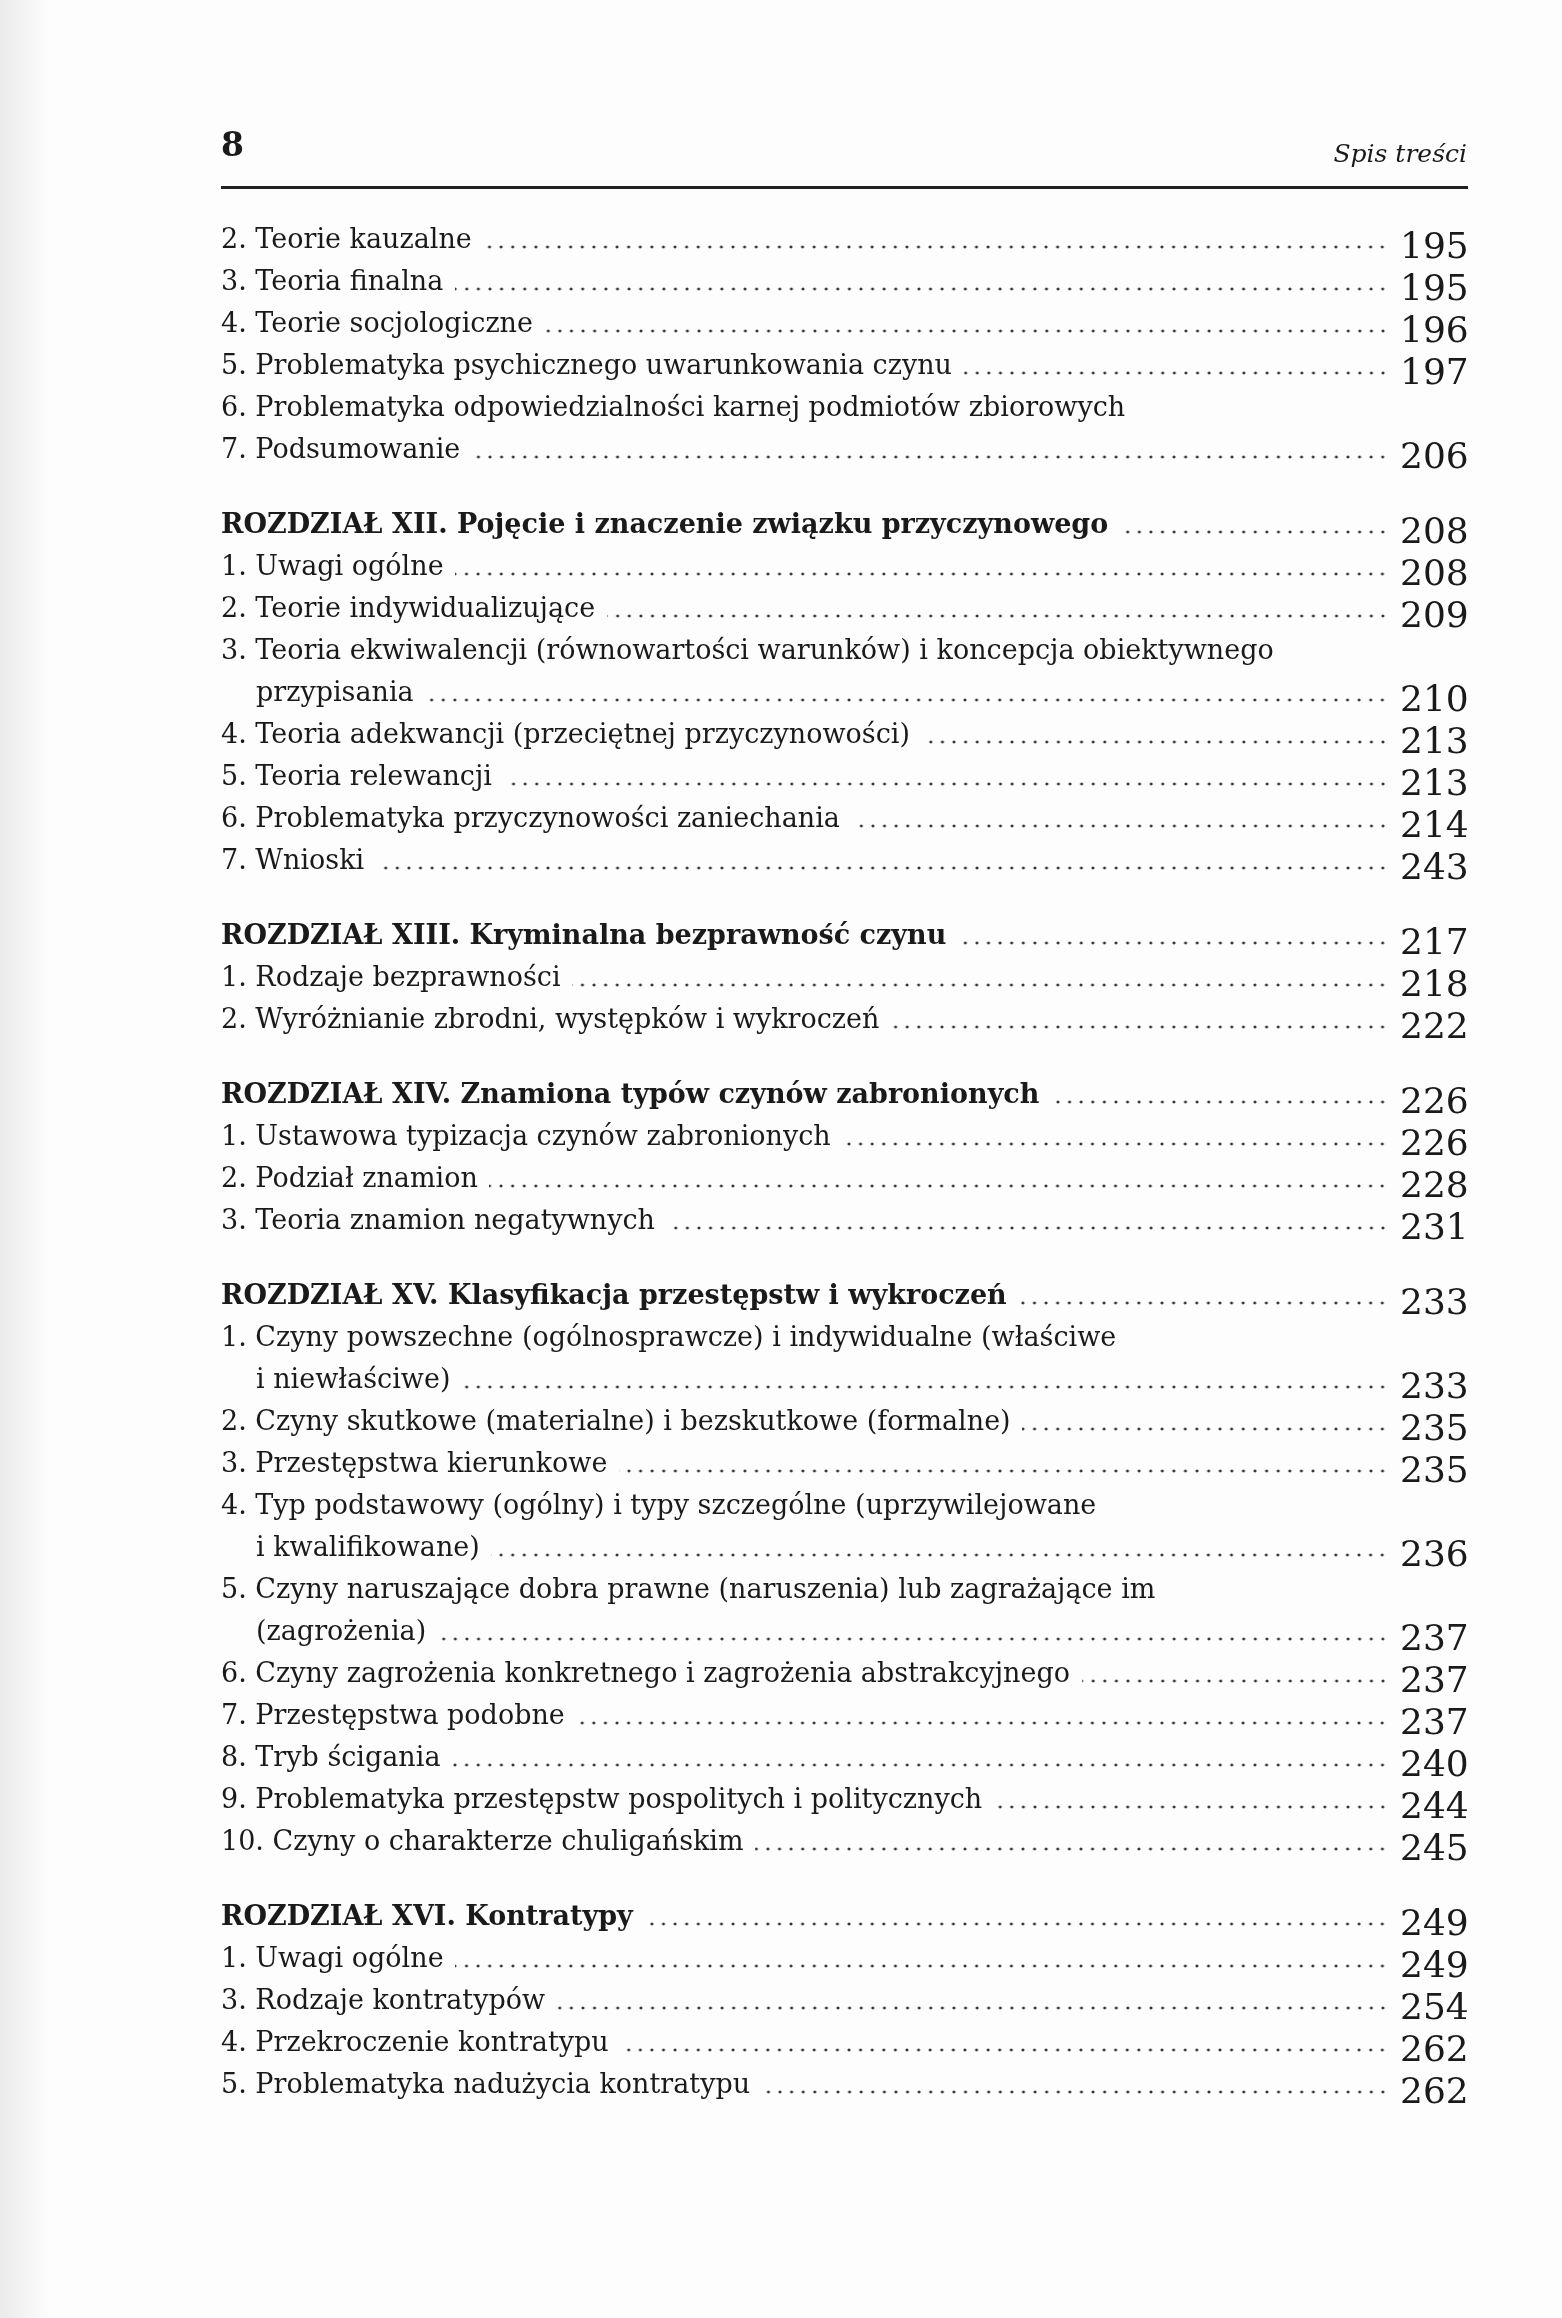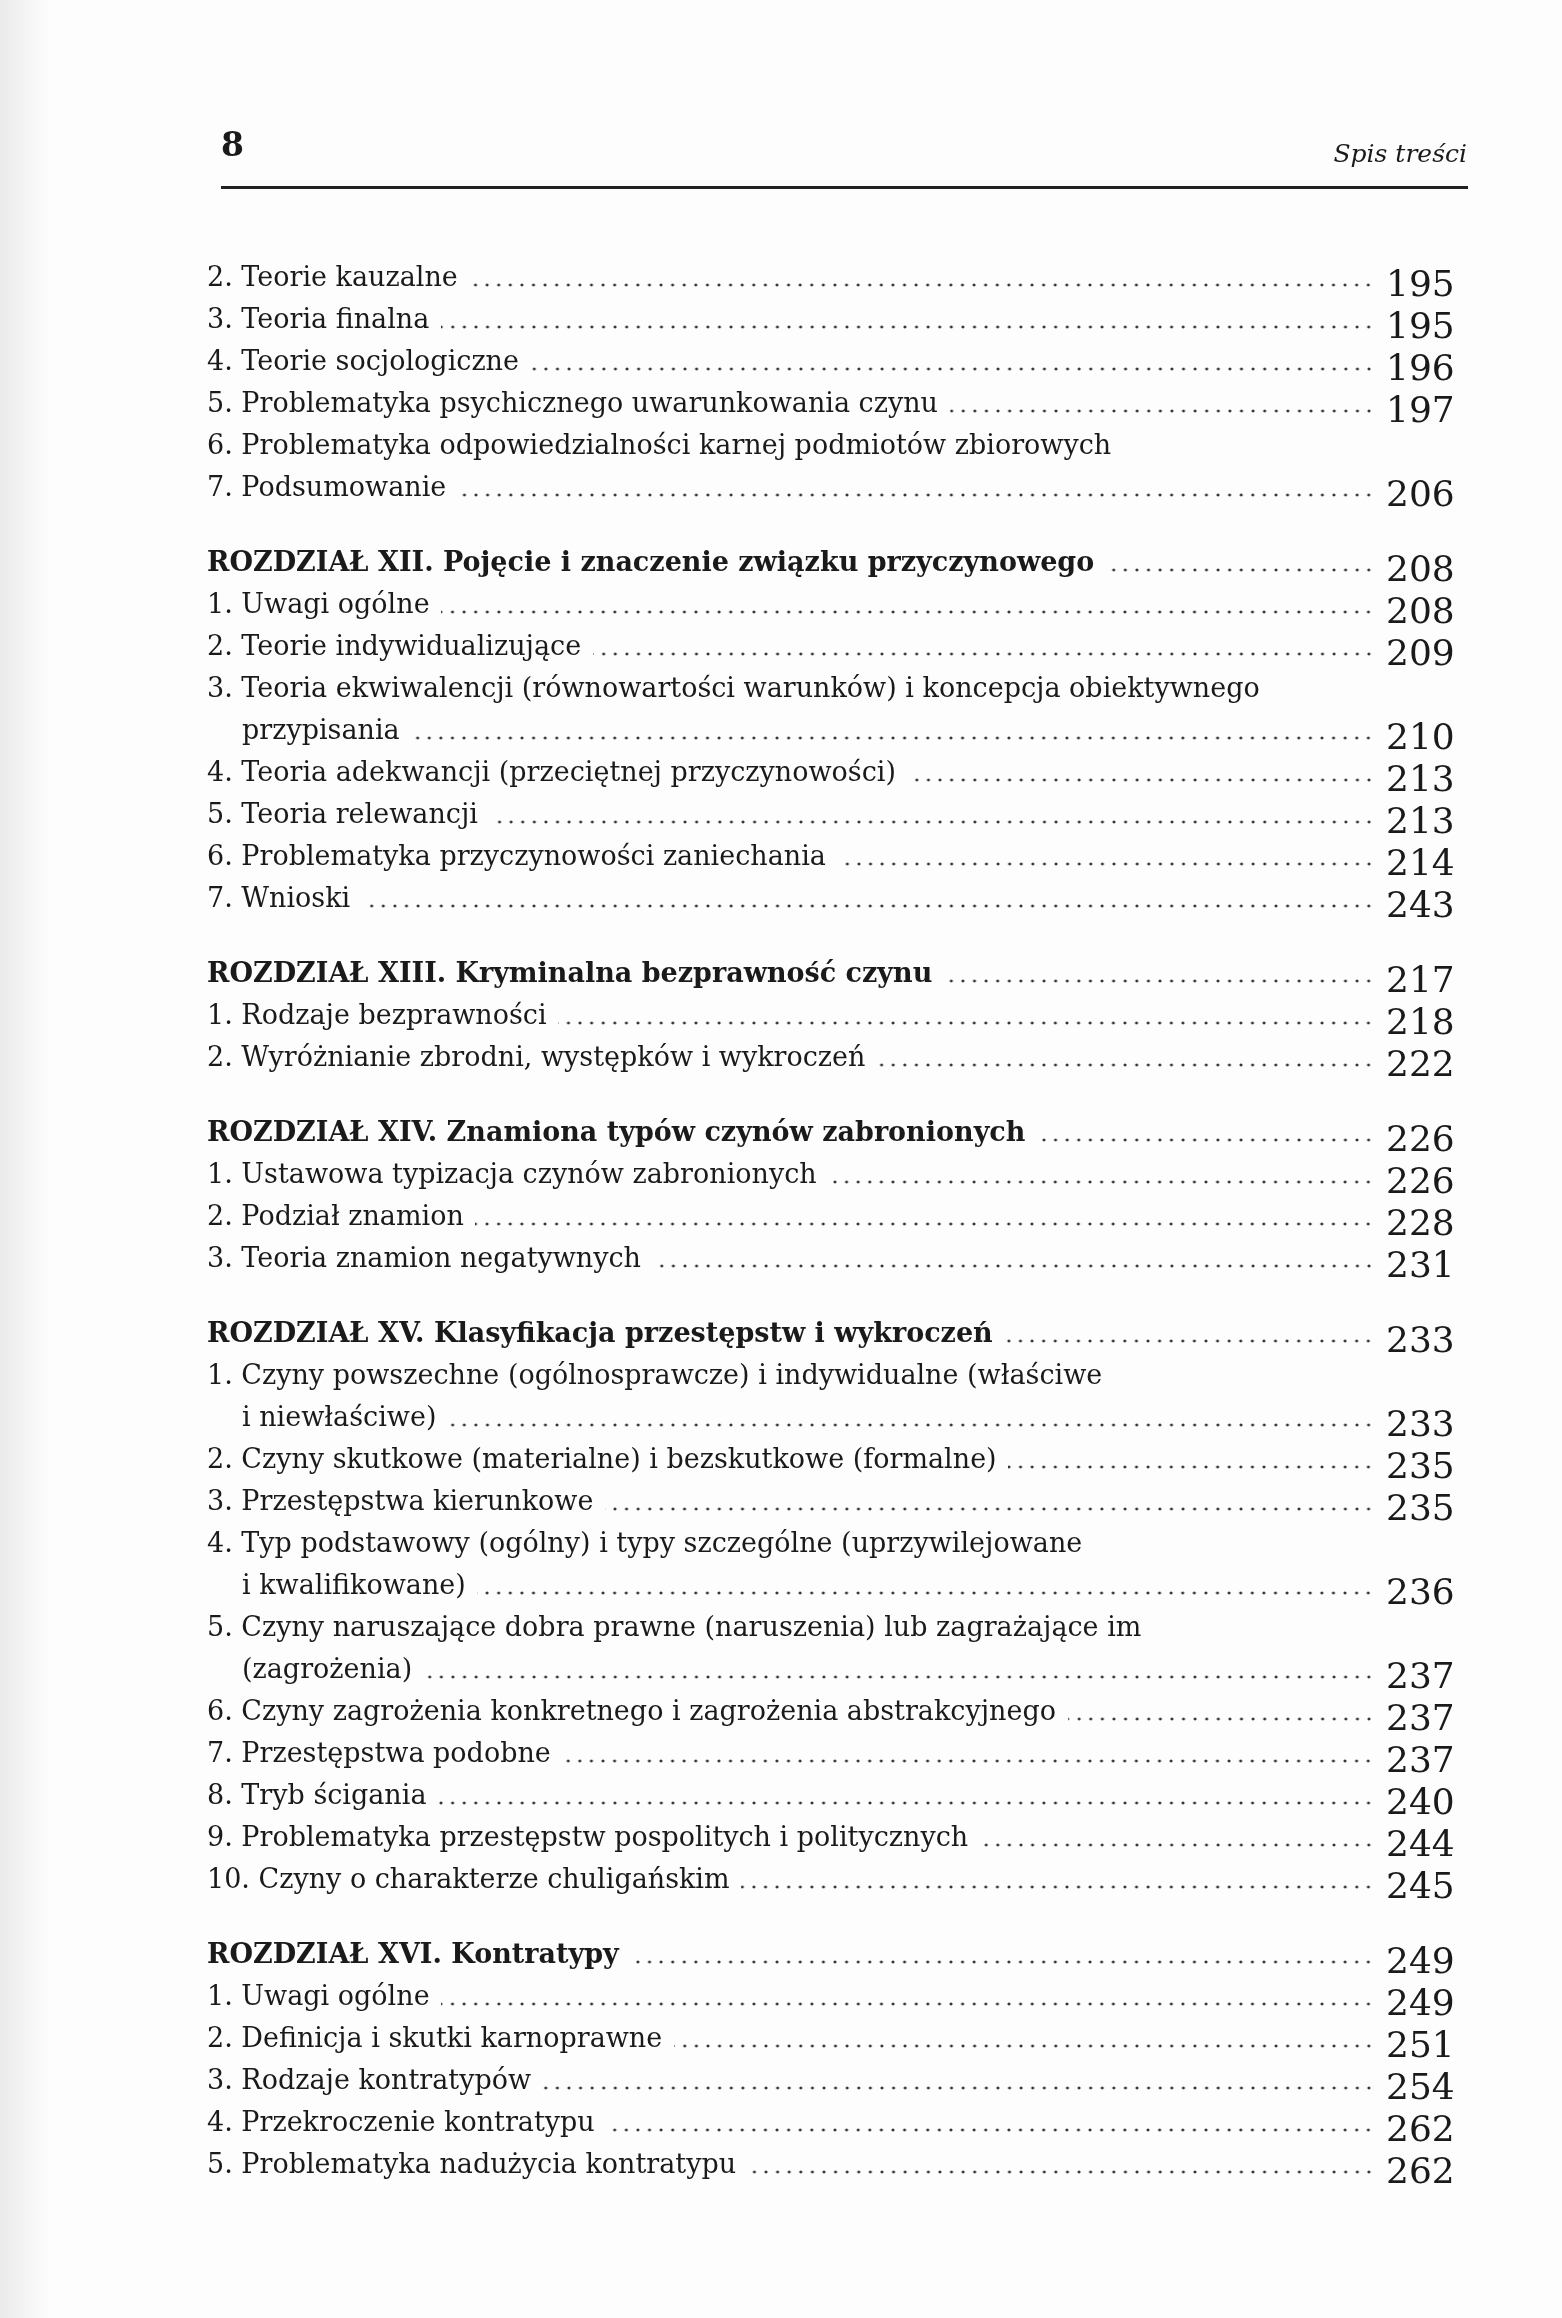--- a/index.html
+++ b/index.html
@@ -14,23 +14,22 @@
   .page-number {
     position:absolute; left:221px; top:125px; font-size:33px; font-weight:bold;
   }
   .running-head {
     position:absolute; right:95px; top:139px; font-size:25px; font-style:italic;
   }
   .header-rule {
     position:absolute; left:221px; top:186px; width:1247px; height:2.5px; background:#222;
   }
   .toc {
-    position:absolute; left:207px; top:218px; width:1237px;
+    position:absolute; left:221px; top:218px; width:1237px;
     font-size:27px;
-    margin-top:38px;
   }
   .section { margin-bottom:33px; }
   .entry {
     display:flex; align-items:flex-end; line-height:42px; height:42px;
   }
   .entry.wrap { height:auto; display:block; }
   .entry .line1 { display:block; line-height:42px; }
   .entry .line2 { display:flex; align-items:flex-end; line-height:42px; padding-left:35px; }
   .entry.chapter .title { font-weight:bold; }
   .title { white-space:nowrap; }
@@ -236,25 +235,20 @@
         <span class="title">ROZDZIAŁ XVI. Kontratypy</span>
         <span class="dots"></span>
         <span class="pg">249</span>
       </div>
       <div class="entry">
         <span class="title">1. Uwagi ogólne</span>
         <span class="dots"></span>
         <span class="pg">249</span>
       </div>
       <div class="entry">
-        <span class="title">2. Definicja i skutki karnoprawne</span>
-        <span class="dots"></span>
-        <span class="pg">251</span>
-      </div>
-      <div class="entry">
         <span class="title">3. Rodzaje kontratypów</span>
         <span class="dots"></span>
         <span class="pg">254</span>
       </div>
       <div class="entry">
         <span class="title">4. Przekroczenie kontratypu</span>
         <span class="dots"></span>
         <span class="pg">262</span>
       </div>
       <div class="entry">

